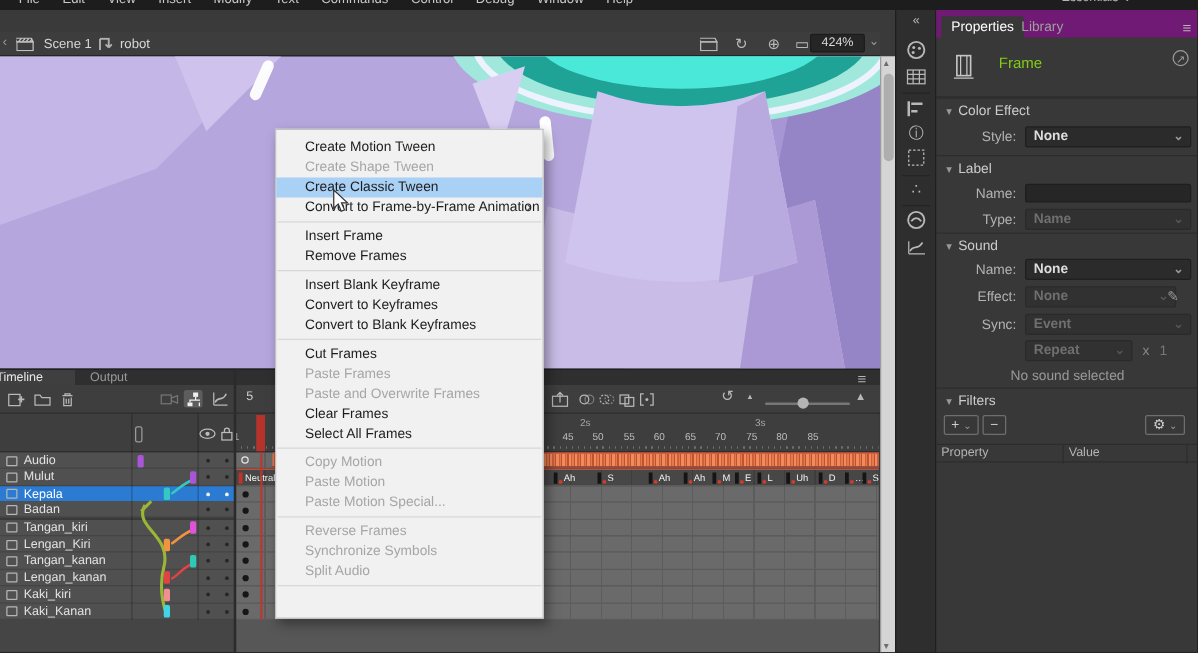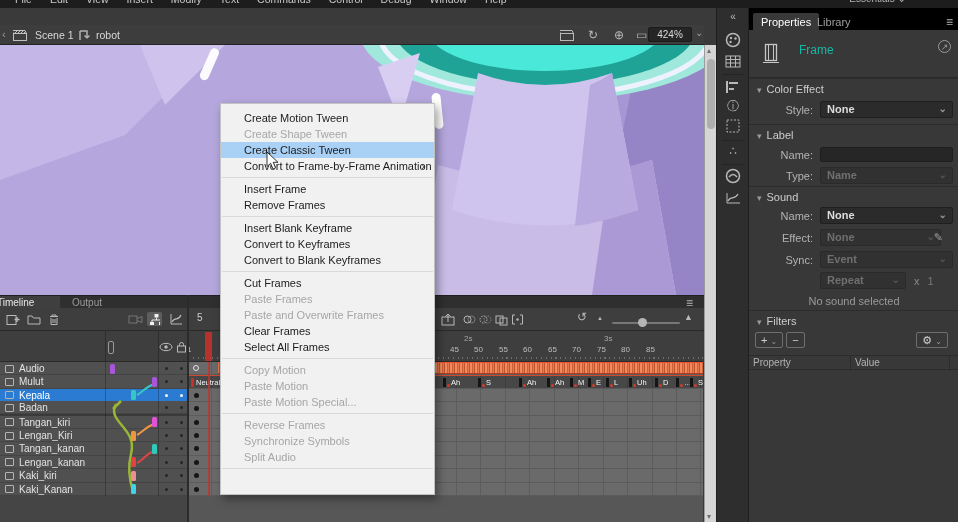--- a/index.html
+++ b/index.html
@@ -37,26 +37,26 @@
   .vscroll .sarrow { position:absolute; left:2px; font-size:8px; color:#6e6e6e; }
   .vscroll .thumb { position:absolute; left:2px; top:14px; width:8px; height:70px; background:#aeaeae; border-radius:4px; }
 
   
   .dock { position:absolute; left:716px; top:8px; width:32px; height:514px; background:#2e2e2e; border-left:1px solid #1e1e1e; }
   .dock .dicon { position:absolute; left:0; width:32px; text-align:center; color:#b8b8b8; }
   .dock .dsep { position:absolute; left:5px; width:22px; height:1px; background:#242424; }
 
   
   .props { position:absolute; left:748px; top:8px; width:210px; height:514px; background:#383838; border-left:1px solid #1f1f1f; font-size:11px; }
-  .ptabs { position:absolute; left:0; top:0; width:210px; height:22px; background:#000000; }
+  .ptabs { position:absolute; left:0; top:0; width:210px; height:22px; background:#701a75; }
   .ptab { position:absolute; top:5px; font-size:11px; color:#9f9f9f; padding:3px 8px; }
   .ptab.active { color:#ffffff; background:#383838; border-radius:2px 2px 0 0; }
   .pmenu { position:absolute; right:6px; top:7px; color:#b5b5b5; font-size:12px; }
   .phead { position:absolute; left:0; top:22px; width:210px; height:48px; border-bottom:1px solid #2b2b2b; }
-  .ptitle { position:absolute; left:50px; top:13px; color:#14b8a6; font-size:12px; }
+  .ptitle { position:absolute; left:50px; top:13px; color:#84cc16; font-size:12px; }
   .pquick { position:absolute; right:8px; top:10px; width:13px; height:13px; border:1px solid #9a9a9a; border-radius:50%;
             color:#9a9a9a; font-size:9px; text-align:center; line-height:12px; }
   .psec { position:absolute; left:0; width:210px; border-top:1px solid #2c2c2c; }
   .psechead { position:absolute; left:8px; top:4px; color:#cccccc; font-size:11px; }
   .psechead .tri { color:#999; font-size:9px; margin-right:5px; }
   .prow { position:absolute; left:6px; width:198px; height:17px; display:flex; align-items:center; }
   .plabel { width:58px; text-align:right; margin-right:7px; color:#b3b3b3; font-size:11px; }
   .pselect { flex:1; height:17px; background:#2b2b2b; border:1px solid #1f1f1f; border-radius:2px; color:#dddddd;
              font-size:11px; padding:1px 6px 0 6px; position:relative;font-weight:bold; }
   .pselect .chev { position:absolute; right:5px; top:1px; color:#999; font-size:10px; }

